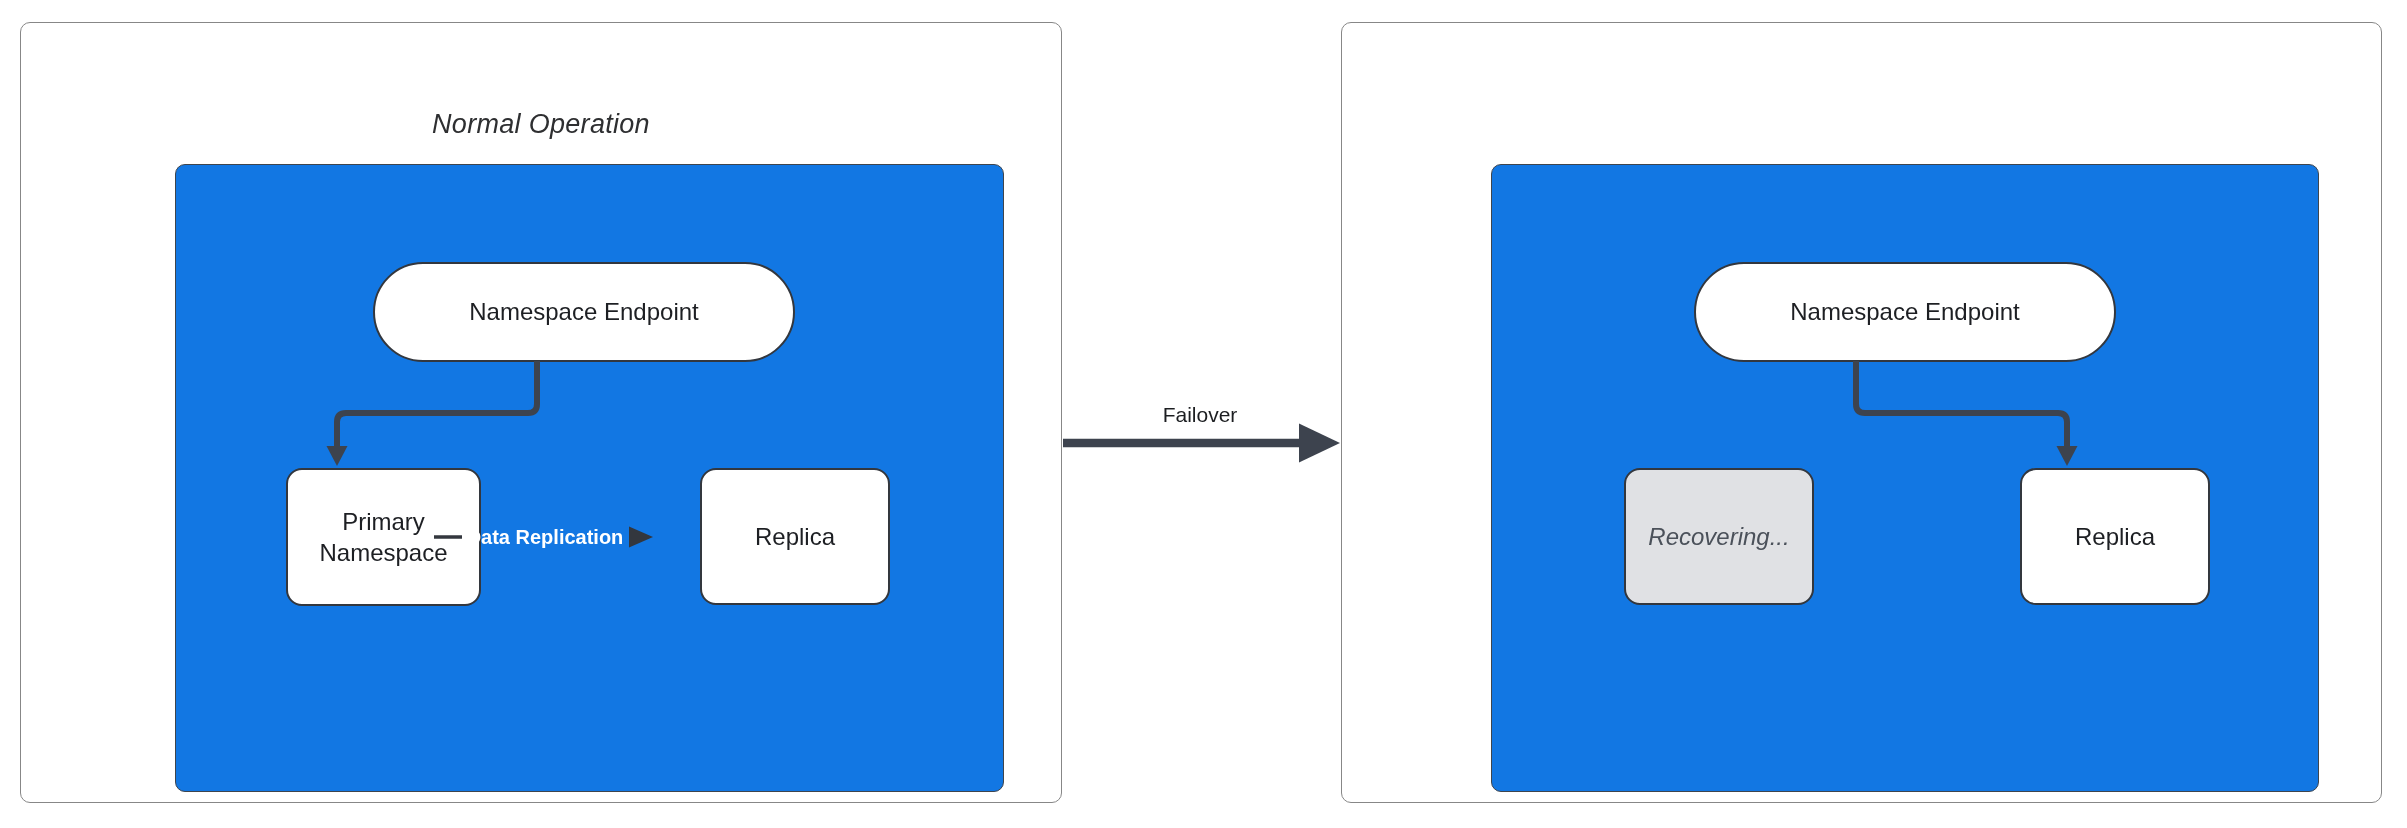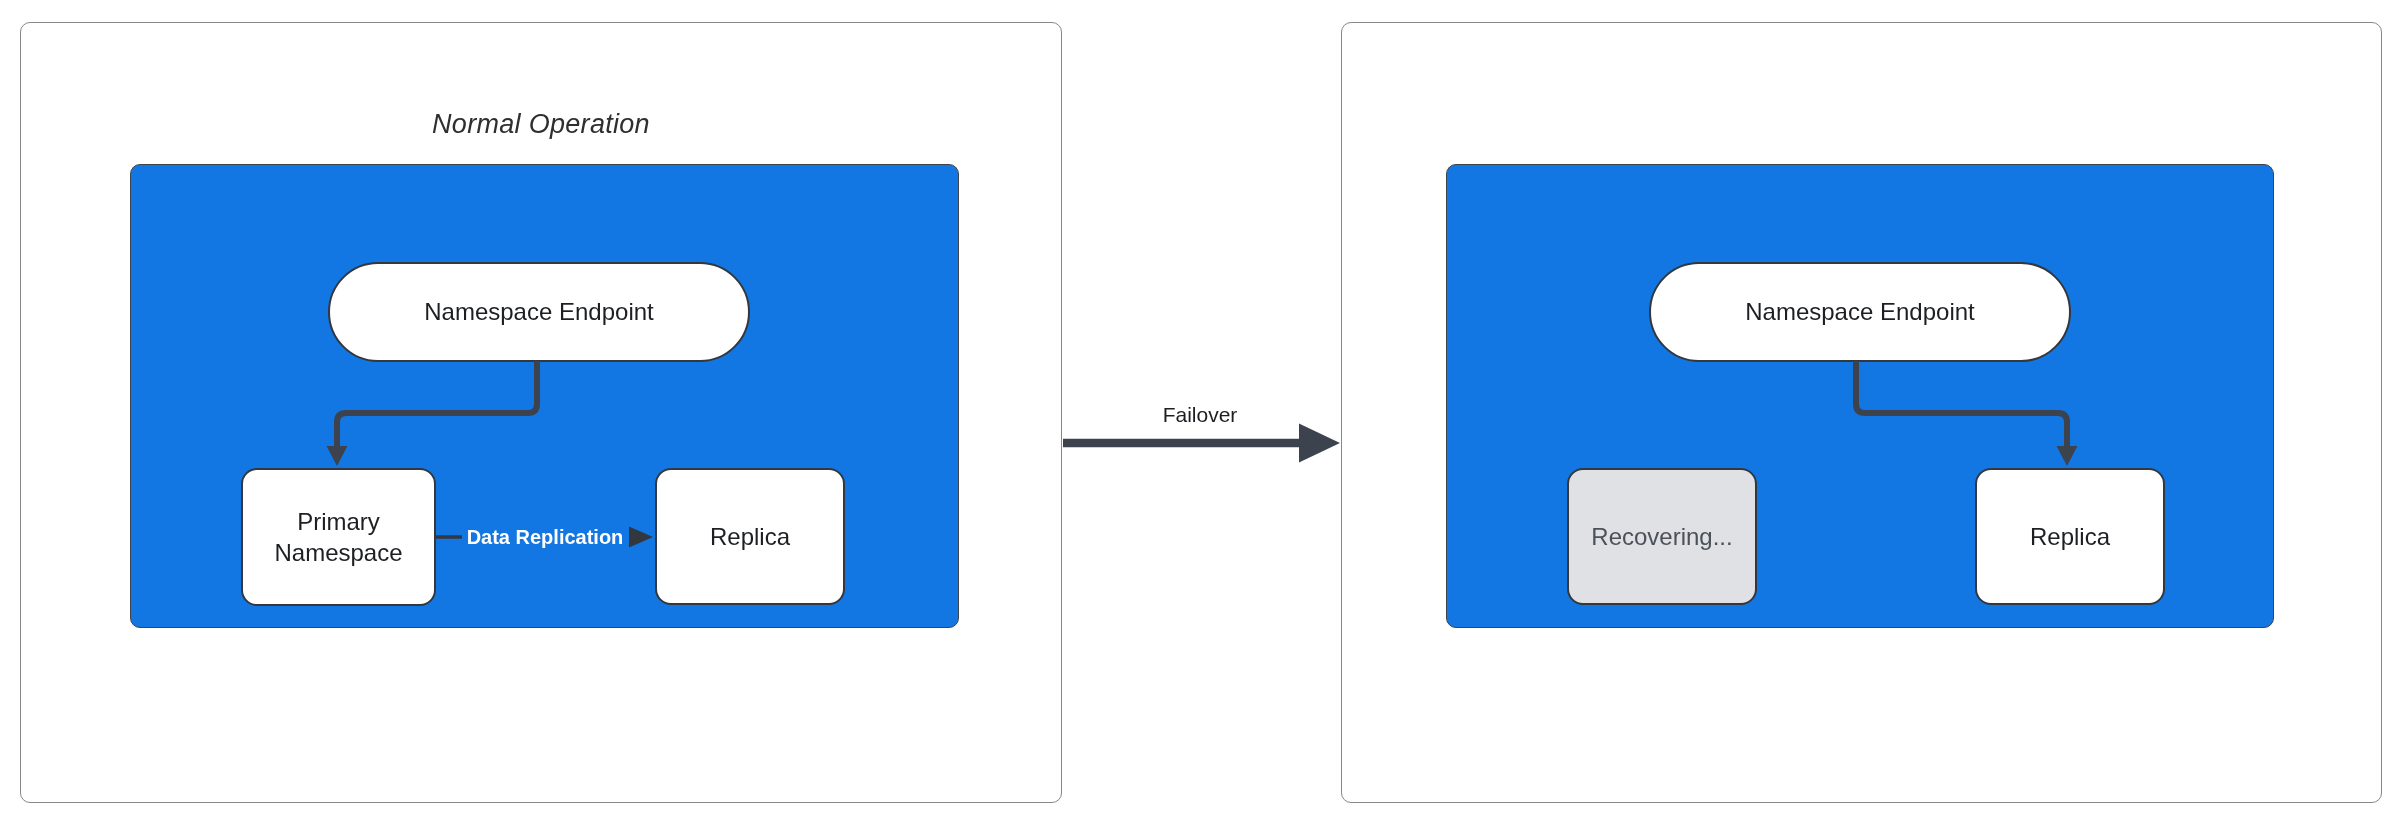--- a/index.html
+++ b/index.html
@@ -30,24 +30,25 @@
     text-align: center;
     font-size: 27px;
     font-style: italic;
     color: var(--title-text, #2e2f31);
     letter-spacing: 0.3px;
   }
 
   
   .cluster {
     position: absolute;
-    top: 141px; height: 464px;
+    top: 141px; height: 628px;
     background: var(--cluster-blue, #1277e3);
     border: 1px solid #3f454d;
     border-radius: 10px;
+    margin-left: 45px;
   }
   .panel.left  .cluster { left: 109px; width: 829px; }
   .panel.right .cluster { left: 104px; width: 828px; }
 
   
   .pill {
     position: absolute;
     top: 97px; height: 100px;
     background: var(--node-fill, #ffffff);
     border: 2.5px solid var(--node-border, #33373e);
@@ -69,23 +70,24 @@
     display: flex; align-items: center; justify-content: center;
     text-align: center;
     font-size: 24px;
     line-height: 1.3;
     color: #1d1f23;
     padding: 0 12px;
   }
   .node.primary   { left: 110px; width: 195px; height: 138px; }
   .node.replica-l { left: 524px; width: 190px; }
   .node.recovering {
-    left: 120px; width: 190px;
+    left: 132px; width: 190px;
     background: var(--recovering-fill, #e0e1e4);
     color: var(--recovering-text, #4b515a);
+    font-style: italic;
     text-align: right;
   }
   .node.replica-r { left: 528px; width: 190px; }
 
   
   svg.overlay {
     position: absolute; inset: 0;
     width: 2407px; height: 828px;
     pointer-events: none;
   }

